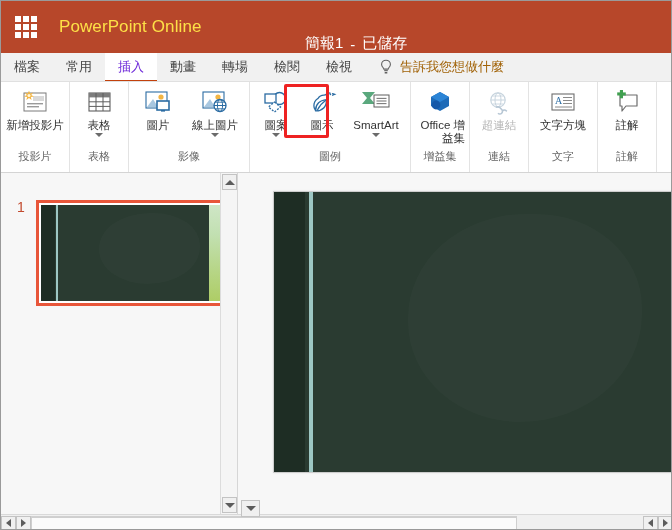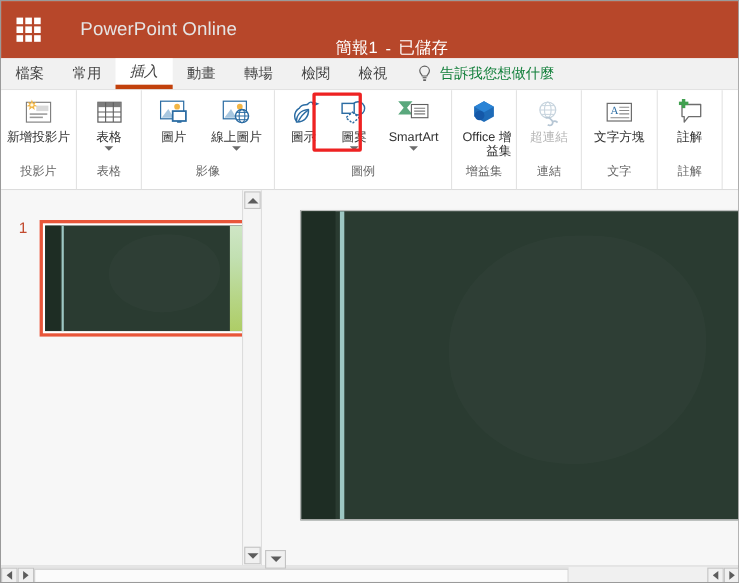--- a/index.html
+++ b/index.html
@@ -29,23 +29,23 @@
     width: 22px; height: 22px;
     margin-left: 14px;
     display: grid;
     grid-template-columns: repeat(3, 6px);
     grid-template-rows: repeat(3, 6px);
     gap: 2px;
     cursor: pointer;
   }
   .waffle i { display: block; width: 6px; height: 6px; background: #fff; }
   .app-title {
-    color: #e5e5e5;
+    color: #fde047;
     font-size: 17px;
-    margin-left: 36px;
+    margin-left: 22px;
     letter-spacing: .1px;
     white-space: nowrap;
   }
   .doc-title {
     position: absolute;
     left: 304px; top: 0;
     height: 52px;
     display: flex; align-items: flex-end;
     color: #ffffff;
     font-size: 15px;
@@ -65,28 +65,27 @@
   .tab {
     display: flex; align-items: center;
     padding: 0 13px;
     color: #444;
     cursor: pointer;
     white-space: nowrap;
     border-bottom: 1px solid transparent;
   }
   .tab.active {
     background: #ffffff;
-    color: #404040;
-    border-bottom: 4px solid #c2410c;
-    font-style: italic;
+    color: #6d28d9;
+    border-bottom: 1px solid #c2410c;
   }
   .tellme {
     display: flex; align-items: center;
     padding: 0 10px 0 14px;
-    color: #15803d;
+    color: #a16207;
     font-size: 13px;
     cursor: pointer;
     white-space: nowrap;
     justify-content: flex-end;
   }
   .bulb { margin-right: 7px; display: inline-flex; }
 
   
   .ribbon {
     position: absolute; left: 0; top: 81px;
@@ -398,41 +397,41 @@
           <span class="caret"></span>
         </div>
       </div>
       <div class="group-label">影像</div>
     </div>
 
     <div class="group">
       <div class="group-items">
         <div class="rbtn narrow">
           <span class="glyph">
+            <svg width="30" height="27" viewBox="0 0 30 27">
+              <circle cx="18.5" cy="8.5" r="6" fill="none" stroke="#2b6ca3" stroke-width="1.3"></circle>
+              <rect x="4" y="4" width="11" height="9" fill="#fff" stroke="#2b6ca3" stroke-width="1.3"></rect>
+              <path d="M13.5 12 L19.5 17 L13.5 22 L7.5 17 Z" fill="#fff" stroke="#2b6ca3" stroke-width="1.3" stroke-dasharray="2 1.4"></path>
+            </svg>
+          </span>
+          <span class="lbl">圖案</span>
+          <span class="caret"></span>
+        </div>
+        <div class="rbtn narrow">
+          <span class="glyph">
             <svg width="32" height="28" viewBox="0 0 32 28">
               <path d="M24 4.2c-1.3-0.6-2.8-0.2-3.6 0.9-0.5 0.7-1.5 1.1-2.5 1.1-2.6 0-4.8 1.4-5.9 3.3" fill="none" stroke="#2b6ca3" stroke-width="1.3" stroke-linecap="round"></path>
               <path d="M26.5 4.6 L28.8 5.4 L26.6 6.3" fill="none" stroke="#2b6ca3" stroke-width="1.2" stroke-linecap="round"></path>
               <circle cx="24.4" cy="5.3" r="0.85" fill="#2b6ca3"></circle>
               <path d="M11.5 9.8c-2.3 1.6-3.6 4.2-3.6 6.9 0 1.4 0.4 2.7 1.1 3.8" fill="none" stroke="#2b6ca3" stroke-width="1.3" stroke-linecap="round"></path>
               <path d="M9.5 21.8 C 9.5 15.5 13.6 11.2 20.4 10.6 C 20.9 17.4 16.3 22.2 9.5 21.8 Z" fill="none" stroke="#2b6ca3" stroke-width="1.4" stroke-linejoin="round"></path>
               <path d="M19.6 11.6 C 16 14 13.2 17.5 11.3 21.2" fill="none" stroke="#2b6ca3" stroke-width="1.2" stroke-linecap="round"></path>
             </svg>
           </span>
           <span class="lbl">圖示</span>
-        </div>
-        <div class="rbtn narrow">
-          <span class="glyph">
-            <svg width="30" height="27" viewBox="0 0 30 27">
-              <circle cx="18.5" cy="8.5" r="6" fill="none" stroke="#2b6ca3" stroke-width="1.3"></circle>
-              <rect x="4" y="4" width="11" height="9" fill="#fff" stroke="#2b6ca3" stroke-width="1.3"></rect>
-              <path d="M13.5 12 L19.5 17 L13.5 22 L7.5 17 Z" fill="#fff" stroke="#2b6ca3" stroke-width="1.3" stroke-dasharray="2 1.4"></path>
-            </svg>
-          </span>
-          <span class="lbl">圖案</span>
-          <span class="caret"></span>
         </div>
         <div class="rbtn wide">
           <span class="glyph">
             <svg width="34" height="28" viewBox="0 0 34 28">
               <path d="M3 3 L16 3 L11 9 L16 15 L3 15 L8 9 Z" fill="#5aa87d"></path>
               <rect x="15" y="6" width="15" height="12" fill="#fff" stroke="#5f5f5f" stroke-width="1"></rect>
               <line x1="17.5" y1="9.4" x2="27.5" y2="9.4" stroke="#7a7a7a" stroke-width="1.1"></line>
               <line x1="17.5" y1="12" x2="27.5" y2="12" stroke="#7a7a7a" stroke-width="1.1"></line>
               <line x1="17.5" y1="14.6" x2="27.5" y2="14.6" stroke="#7a7a7a" stroke-width="1.1"></line>
             </svg>

